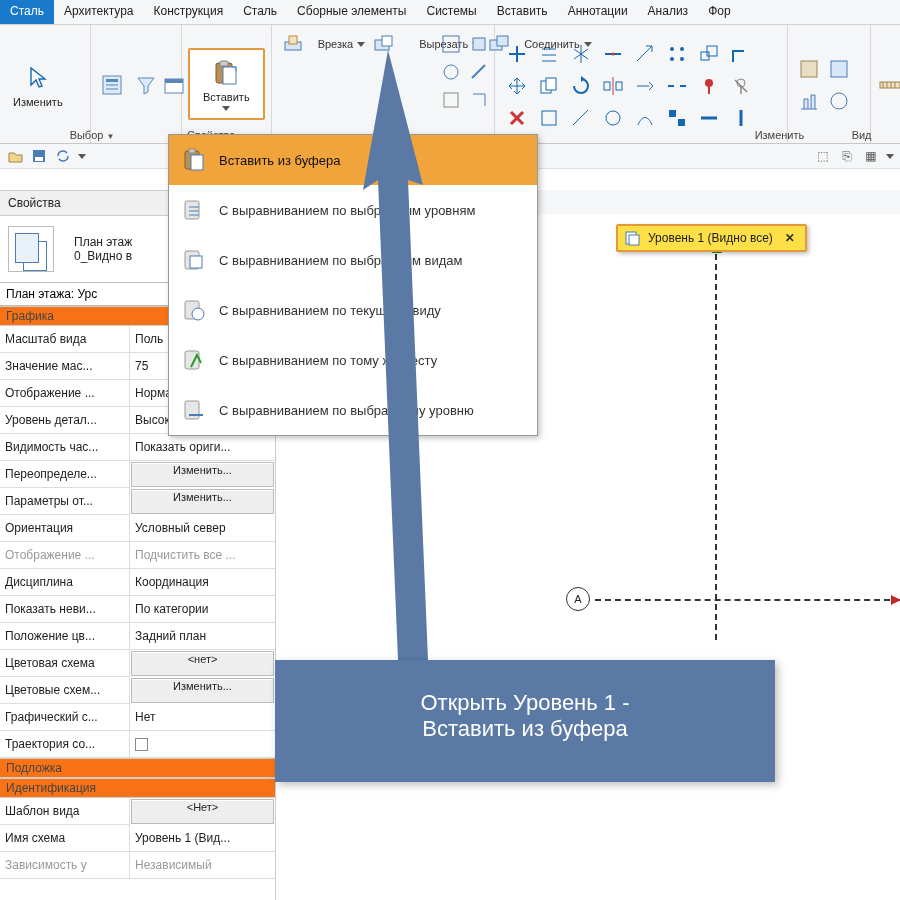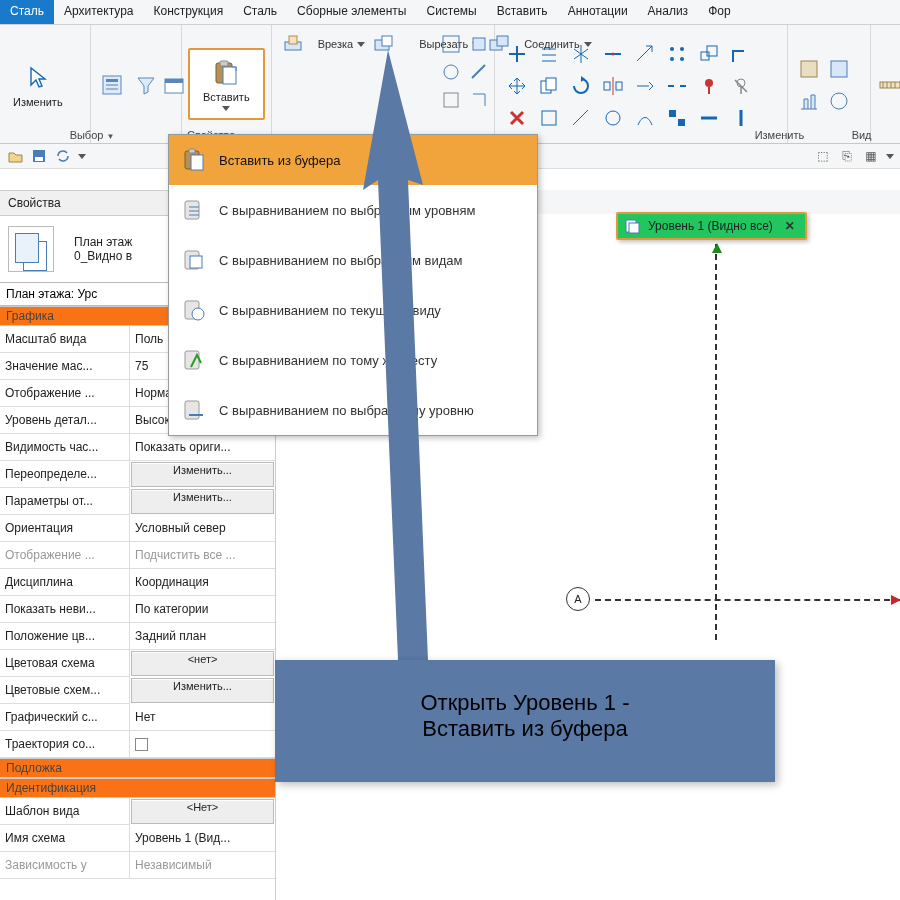--- a/index.html
+++ b/index.html
@@ -45,29 +45,29 @@
 .grid .k.dim{color:#999}
 .grid .v.chk::before{content:"";display:inline-block;width:11px;height:11px;border:1px solid #888;background:#fff;vertical-align:middle}
 
 .canvas{position:absolute;left:285px;right:0;top:214px;bottom:0;background:#fff}
 .axis-h{position:absolute;left:310px;right:0;top:385px;border-top:2px dashed #333}
 .axis-v{position:absolute;left:430px;top:30px;bottom:260px;border-left:2px dashed #333}
 .axis-v::before{content:"";position:absolute;top:-1px;left:-5px;border-left:5px solid transparent;border-right:5px solid transparent;border-bottom:10px solid #1a8a1a}
 .axis-h::after{content:"";position:absolute;right:-1px;top:-6px;border-top:5px solid transparent;border-bottom:5px solid transparent;border-left:10px solid #c62828}
 .gridbub{position:absolute;left:281px;top:373px;width:22px;height:22px;border:1px solid #333;border-radius:50%;background:#fff;display:flex;align-items:center;justify-content:center;font-size:11px}
 
-.viewtab{position:absolute;left:616px;top:212px;border:2px solid #e2983b;background:#22c55e;padding:4px 6px;display:flex;align-items:center;gap:8px;box-shadow:2px 2px 4px rgba(0,0,0,.25);border-radius:2px}
+.viewtab{position:absolute;left:616px;top:224px;border:2px solid #e2983b;background:#fde047;padding:4px 6px;display:flex;align-items:center;gap:8px;box-shadow:2px 2px 4px rgba(0,0,0,.25);border-radius:2px}
 .viewtab .x{font-weight:bold;color:#333;padding:0 4px}
 
 .ddmenu{position:absolute;left:168px;top:134px;width:368px;background:#fff;border:1px solid #999;box-shadow:2px 2px 6px rgba(0,0,0,.25)}
 .ddmenu .it{display:flex;align-items:center;gap:10px;padding:10px 10px;font-size:13px;color:#333}
 .ddmenu .it .mic{width:30px;height:30px;display:flex;align-items:center;justify-content:center}
 .ddmenu .it.hi{background:#f2a43c;color:#111}
 
-.annot{position:absolute;left:275px;top:660px;width:460px;background:#5a79a5;color:#000000;font-size:22px;text-align:center;padding:30px 20px 40px 20px;box-shadow:3px 3px 8px rgba(0,0,0,.25)}
+.annot{position:absolute;left:275px;top:660px;width:460px;background:#5a79a5;color:#ffffff;font-size:22px;text-align:center;padding:30px 20px 40px 20px;box-shadow:3px 3px 8px rgba(0,0,0,.25)}
 
 svg{display:block}
 .tri{width:0;height:0;border-left:4px solid transparent;border-right:4px solid transparent;border-top:5px solid #555;display:inline-block;vertical-align:middle}
 
 .tabstrip{position:absolute;left:285px;right:0;top:190px;height:24px;background:#f5f6f7;border-bottom:1px solid #ccc;display:flex;align-items:center;padding:0 6px;gap:6px;color:#555;font-size:12px}
 </style>
 </head>
 <body>
 
 <div class="menubar">

